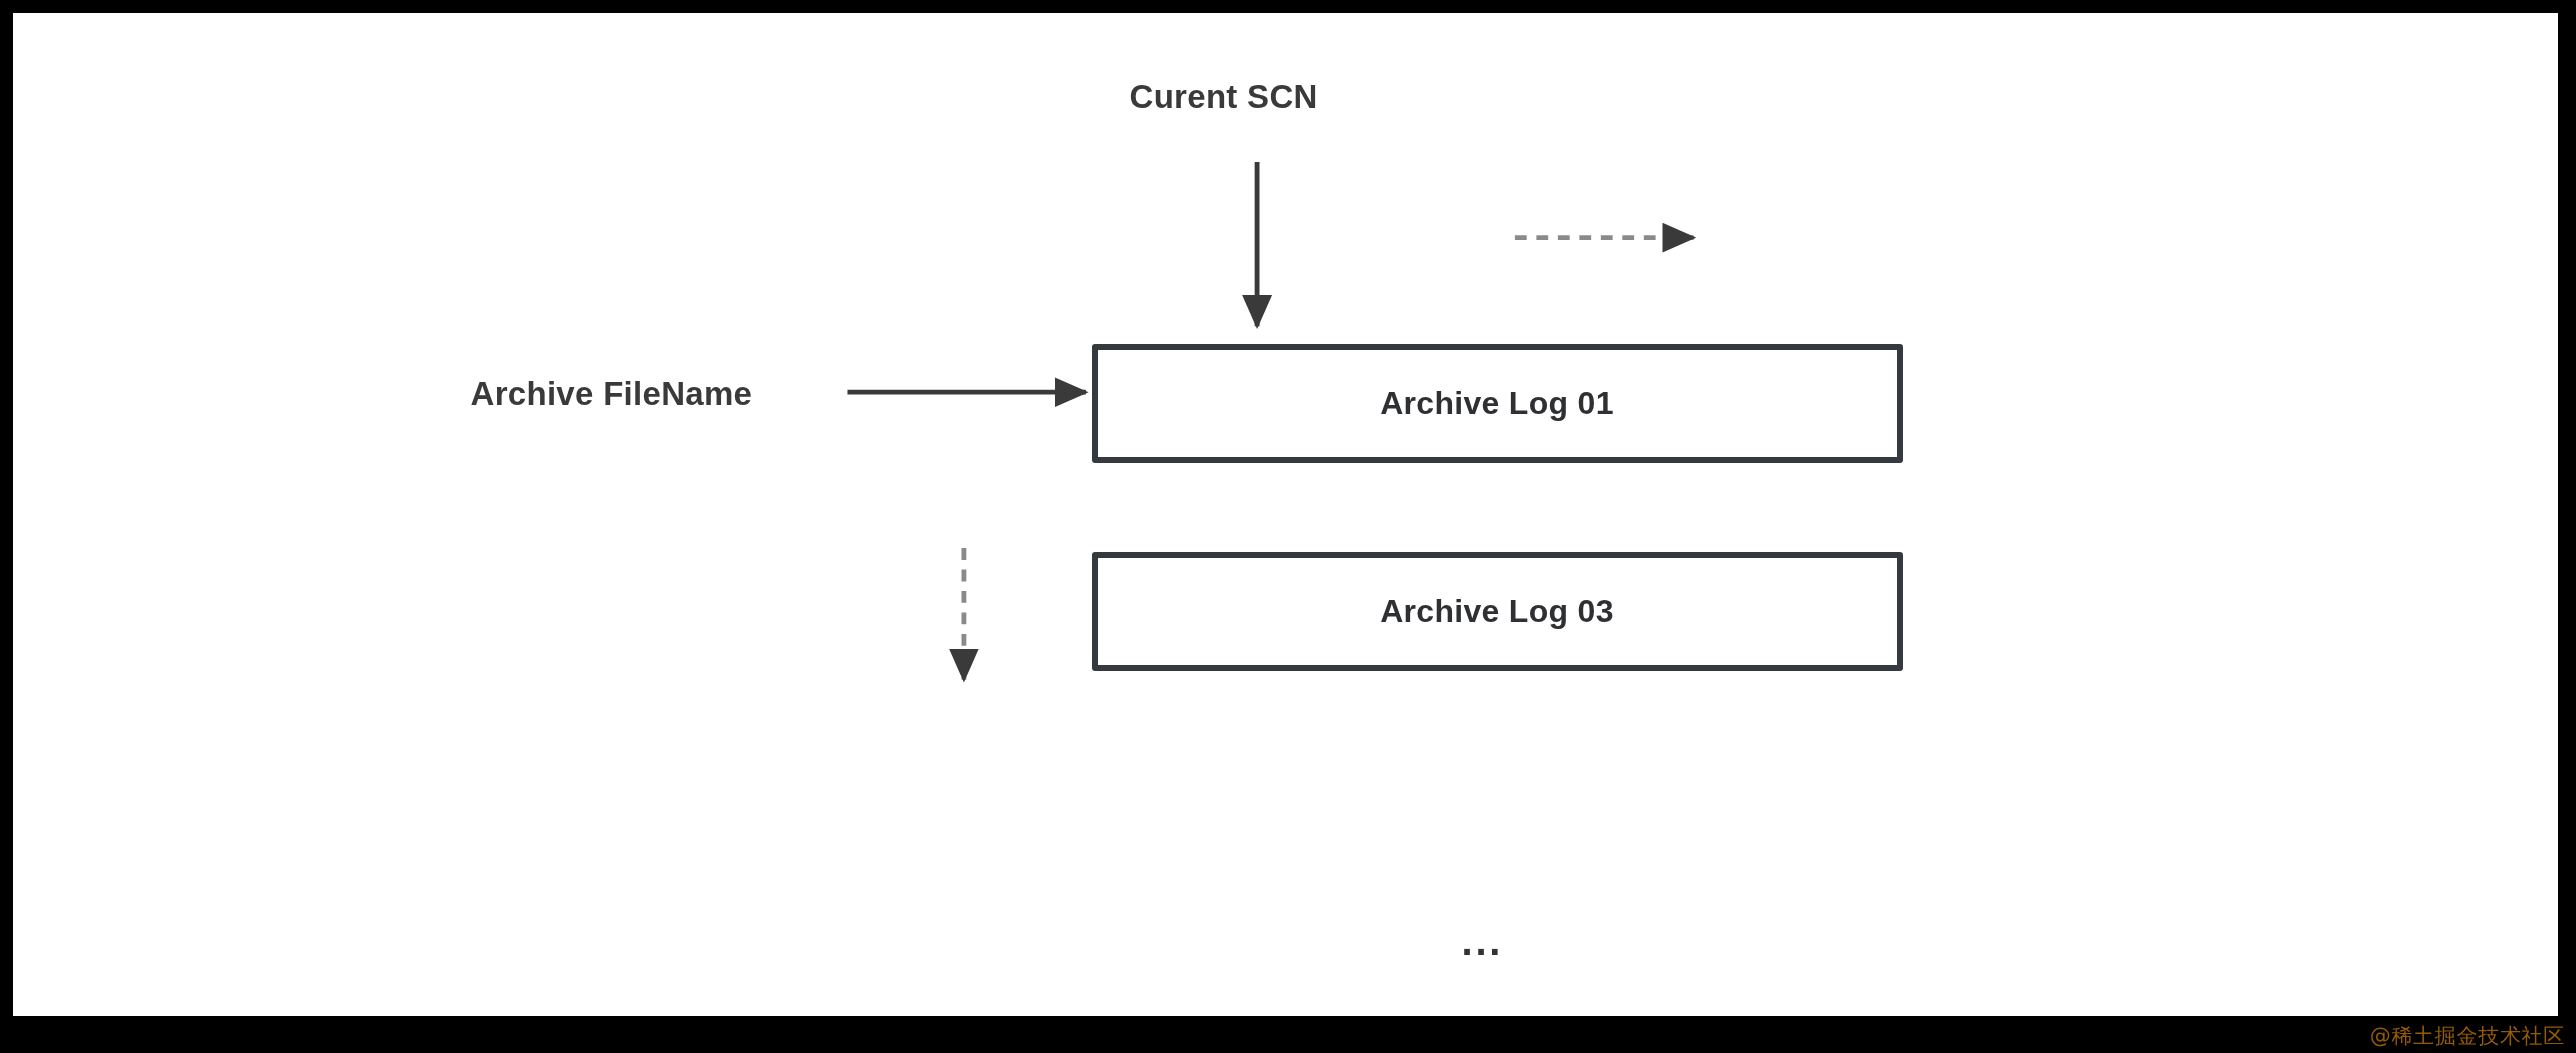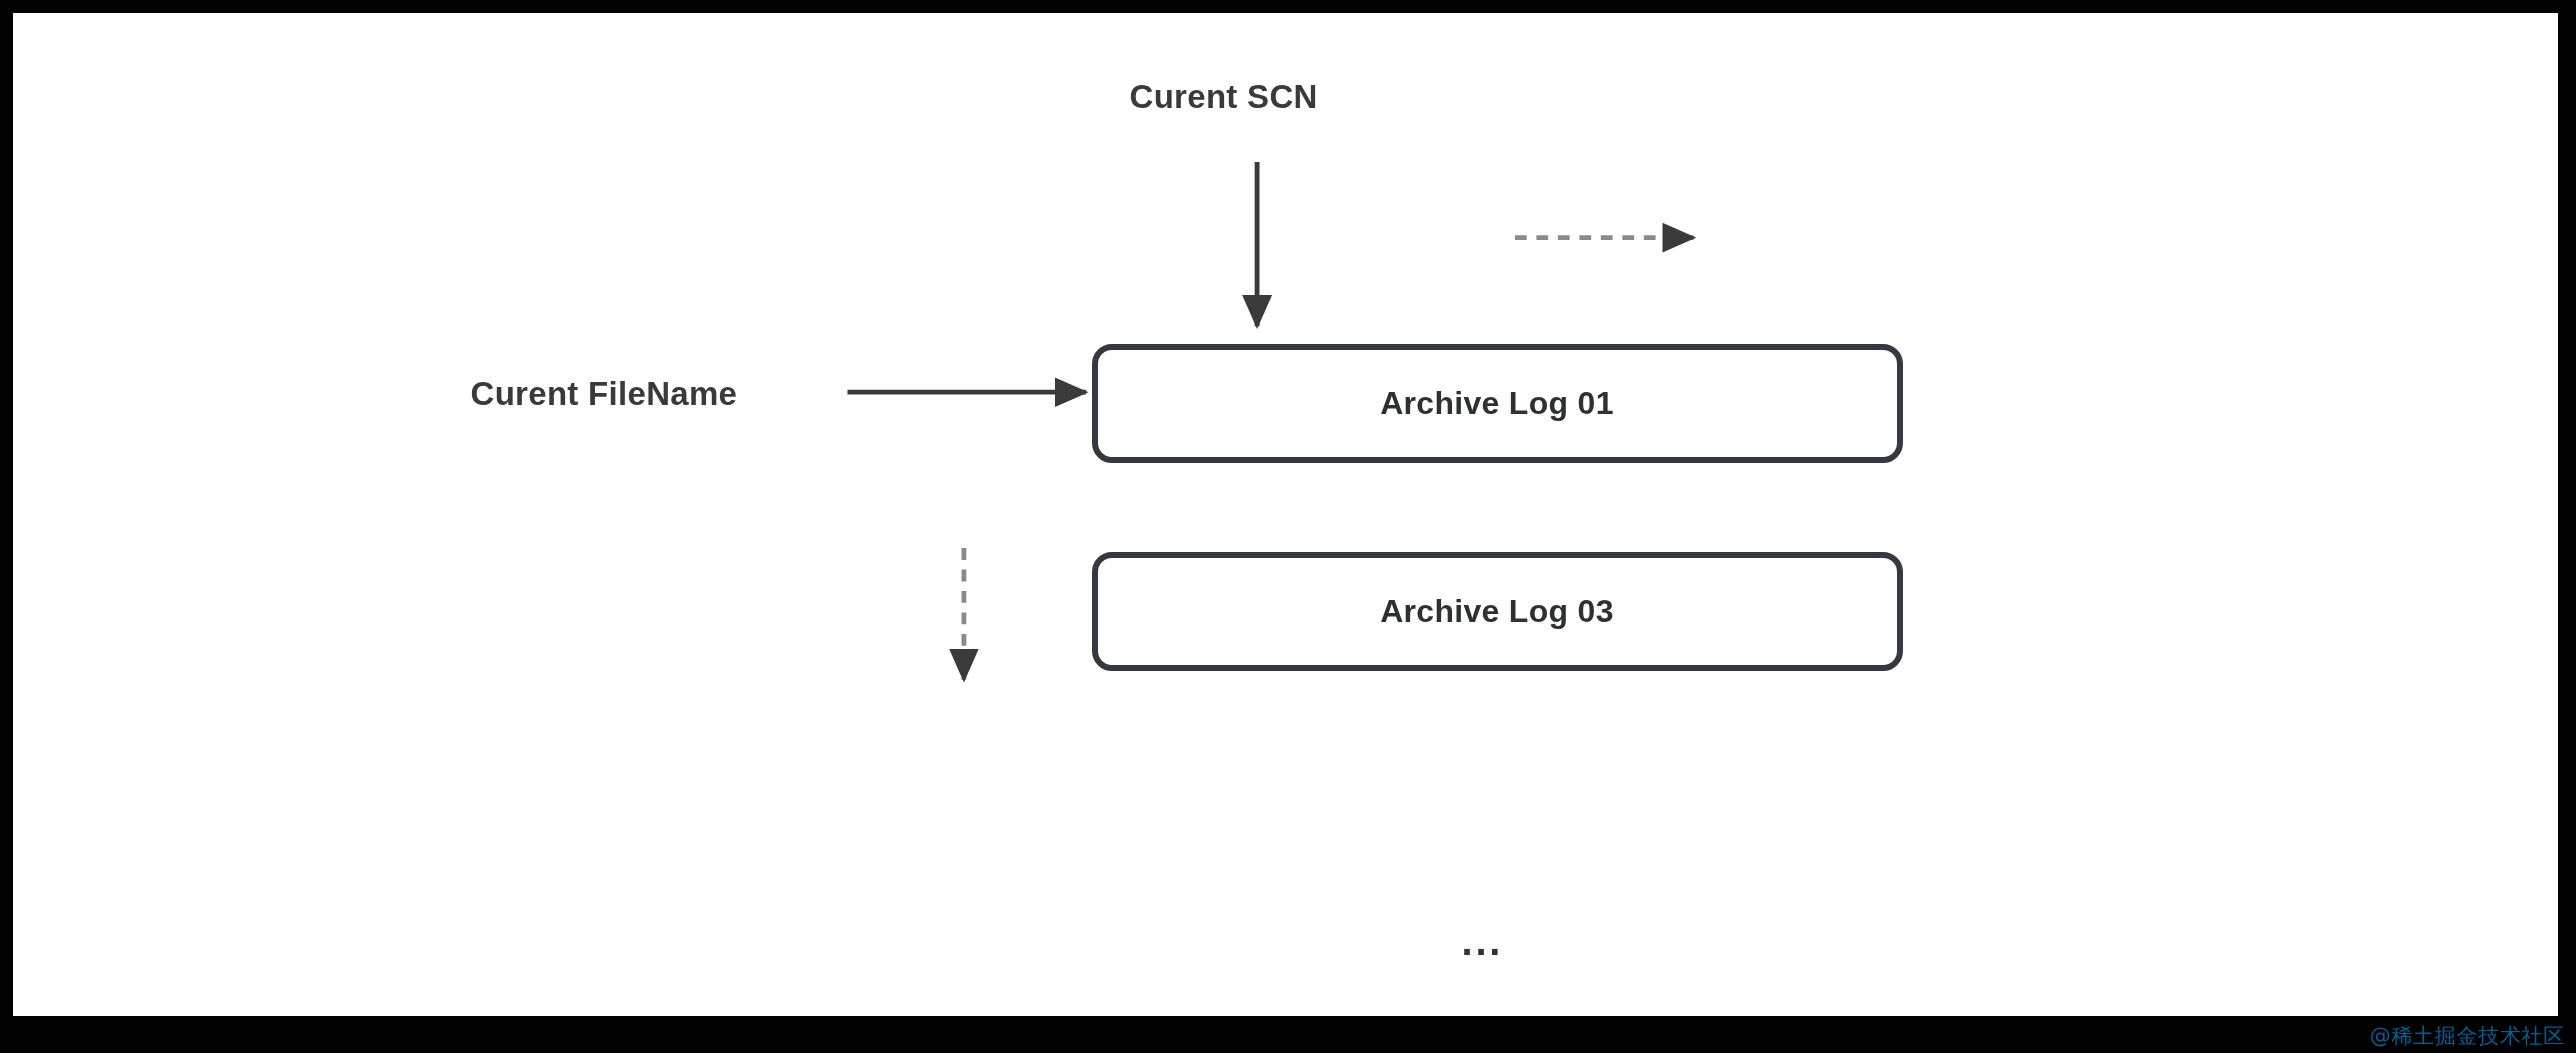--- a/index.html
+++ b/index.html
@@ -46,21 +46,21 @@
   #label-scn      { left: 1117px; top: 67px; }
   #label-filename { left: 458px;  top: 364px; }
 
   
   .log-box {
     position: absolute;
     left: 1079px;
     width: 799px;
     height: 107px;
     border: 6.2px solid #343a40;
-    border-radius: 20px;
+    border-radius: 3px;
     background: #ffffff;
     box-sizing: content-box;
     display: flex;
     align-items: center;
     justify-content: center;
     text-align: right;
   }
   .log-box .log-text {
     color: #2f3033;
     font-weight: bold;
@@ -92,21 +92,21 @@
     width: 2545px;
     height: 1003px;
     pointer-events: none;
   }
 
   
   #watermark {
     position: absolute;
     right: 11px;
     bottom: 4.2px;
-    color: #0369a1;
+    color: #a16207;
     font-size: 21px;
     font-family: "DejaVu Sans", sans-serif;
     letter-spacing: 0.7px;
     white-space: nowrap;
     opacity: 0.92;
   }
 </style>
 </head>
 <body>
 
@@ -128,21 +128,21 @@
 
       <line x1="1204" y1="547" x2="1548" y2="547" stroke="#3a3a3a" stroke-width="7" marker-end="url(#arrowSolid)"></line>
 
       <line x1="2167" y1="324" x2="2425" y2="324" stroke="#8a8a8a" stroke-width="7" stroke-dasharray="17 14" marker-end="url(#arrowDashed)"></line>
 
       <line x1="1372" y1="772" x2="1372" y2="962" stroke="#8a8a8a" stroke-width="7" stroke-dasharray="17 14" marker-end="url(#arrowDashed)"></line>
     </svg>
 
     <div class="label" id="label-scn">Curent SCN</div>
 
-    <div class="label" id="label-filename">Curent FileName</div>
+    <div class="label" id="label-filename">Archive FileName</div>
 
     <div class="log-box" id="log-box-1">
       <span class="log-text">Archive Log 01</span>
     </div>
 
     <div class="log-box" id="log-box-2">
       <span class="log-text">Archive Log 03</span>
     </div>
 
 

